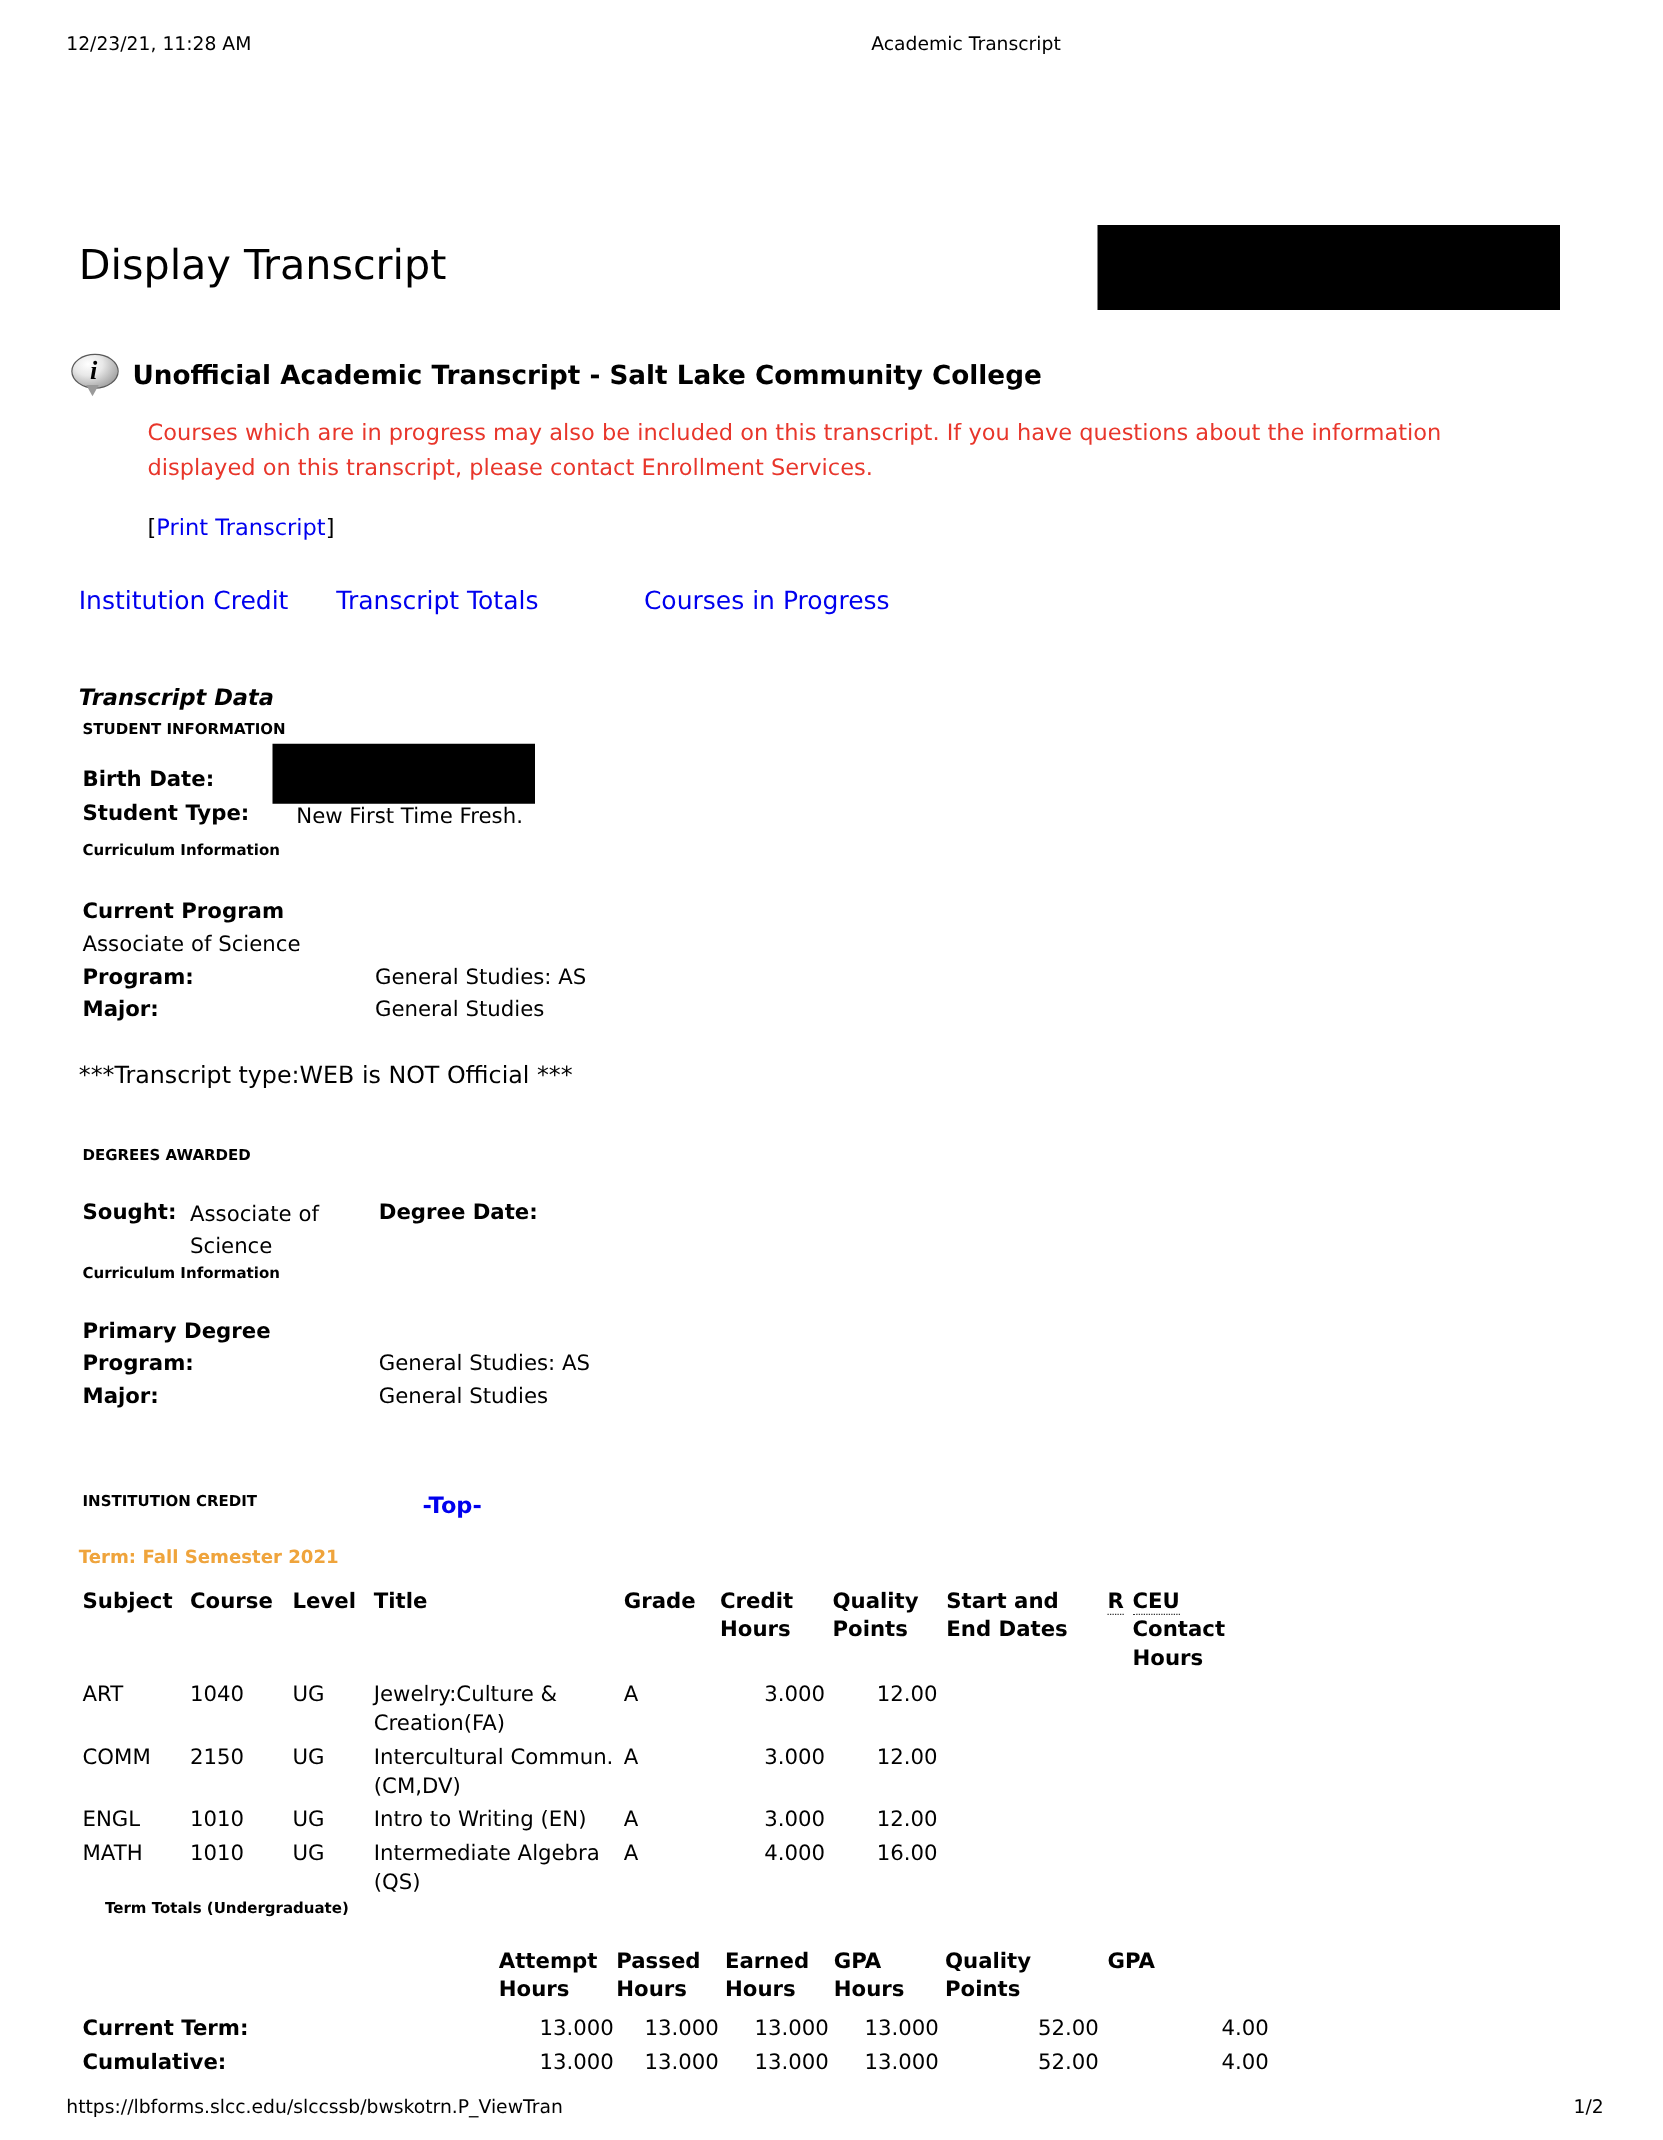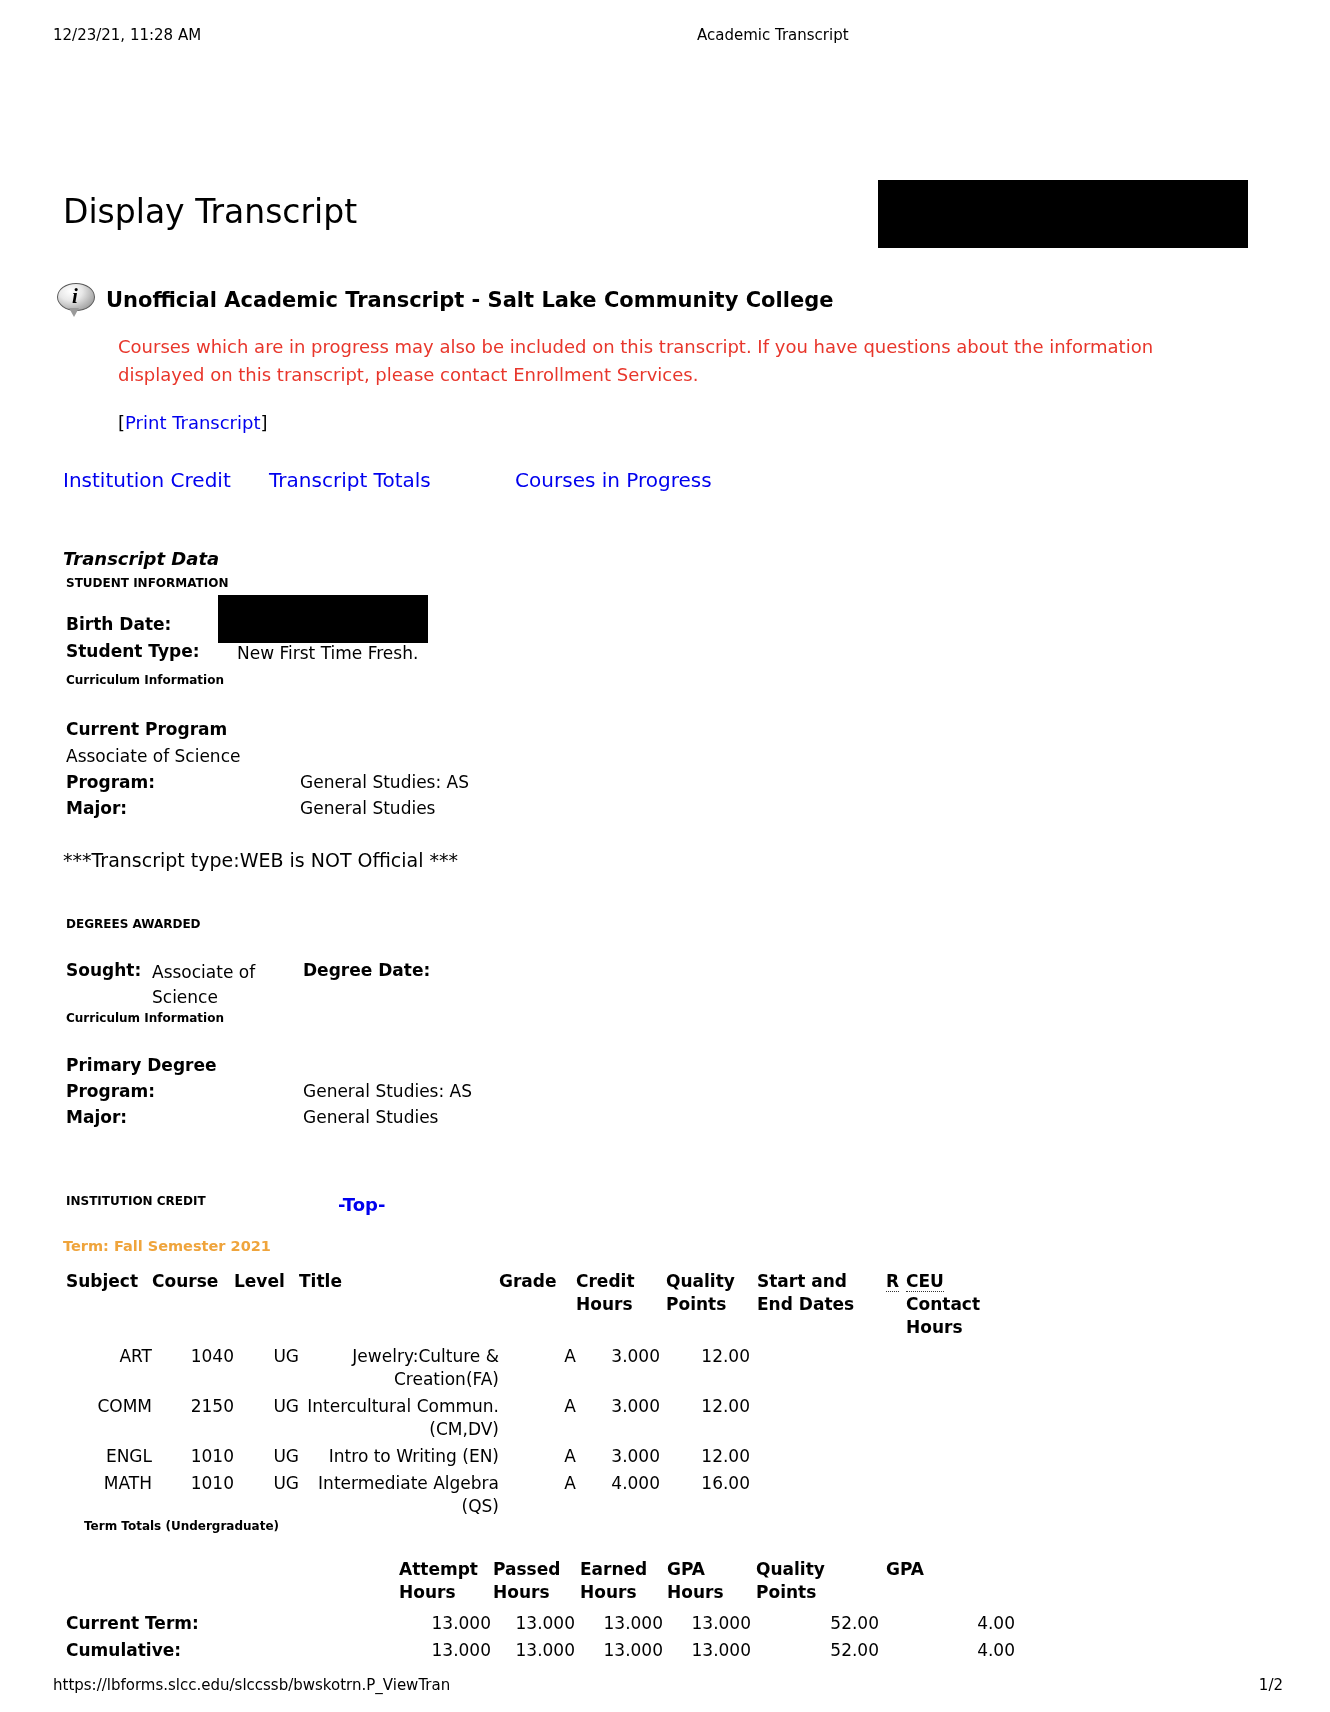--- a/index.html
+++ b/index.html
@@ -38,21 +38,21 @@
   
   table{border-collapse:collapse;table-layout:fixed;}
   th,td{text-align:left;vertical-align:top;font-size:17px;line-height:23px;padding:0;}
   th{font-weight:bold;padding-bottom:4px;}
   .course-table{width:940px;}
   .course-table col.c-subject{width:86px;} .course-table col.c-course{width:82px;}
   .course-table col.c-level{width:65px;}   .course-table col.c-title{width:200px;}
   .course-table col.c-grade{width:77px;}   .course-table col.c-credit{width:86px;}
   .course-table col.c-quality{width:92px;} .course-table col.c-dates{width:132px;}
   .course-table col.c-r{width:20px;}       .course-table col.c-ceu{width:100px;}
-  .course-table tbody td{padding-top:2px;padding-bottom:2px;text-align:right;}
+  .course-table tbody td{padding-top:2px;padding-bottom:2px;}
   .num{text-align:right;}
   .course-table td.credit,.course-table th.credit{padding-right:2px;}
   .course-table td.quality,.course-table th.quality{padding-right:4px;padding-left:4px;}
   .course-table th.quality{padding-left:4px;}
   .course-table th.dates{padding-left:3px;}
   .abbr{border-bottom:1px dotted #333;}
   .totals-table{width:949px;}
   .totals-table col.t-label{width:333px;}  .totals-table col.t-attempt{width:92px;}
   .totals-table col.t-passed{width:84px;}  .totals-table col.t-earned{width:88px;}
   .totals-table col.t-gpah{width:88px;}    .totals-table col.t-quality{width:128px;}

